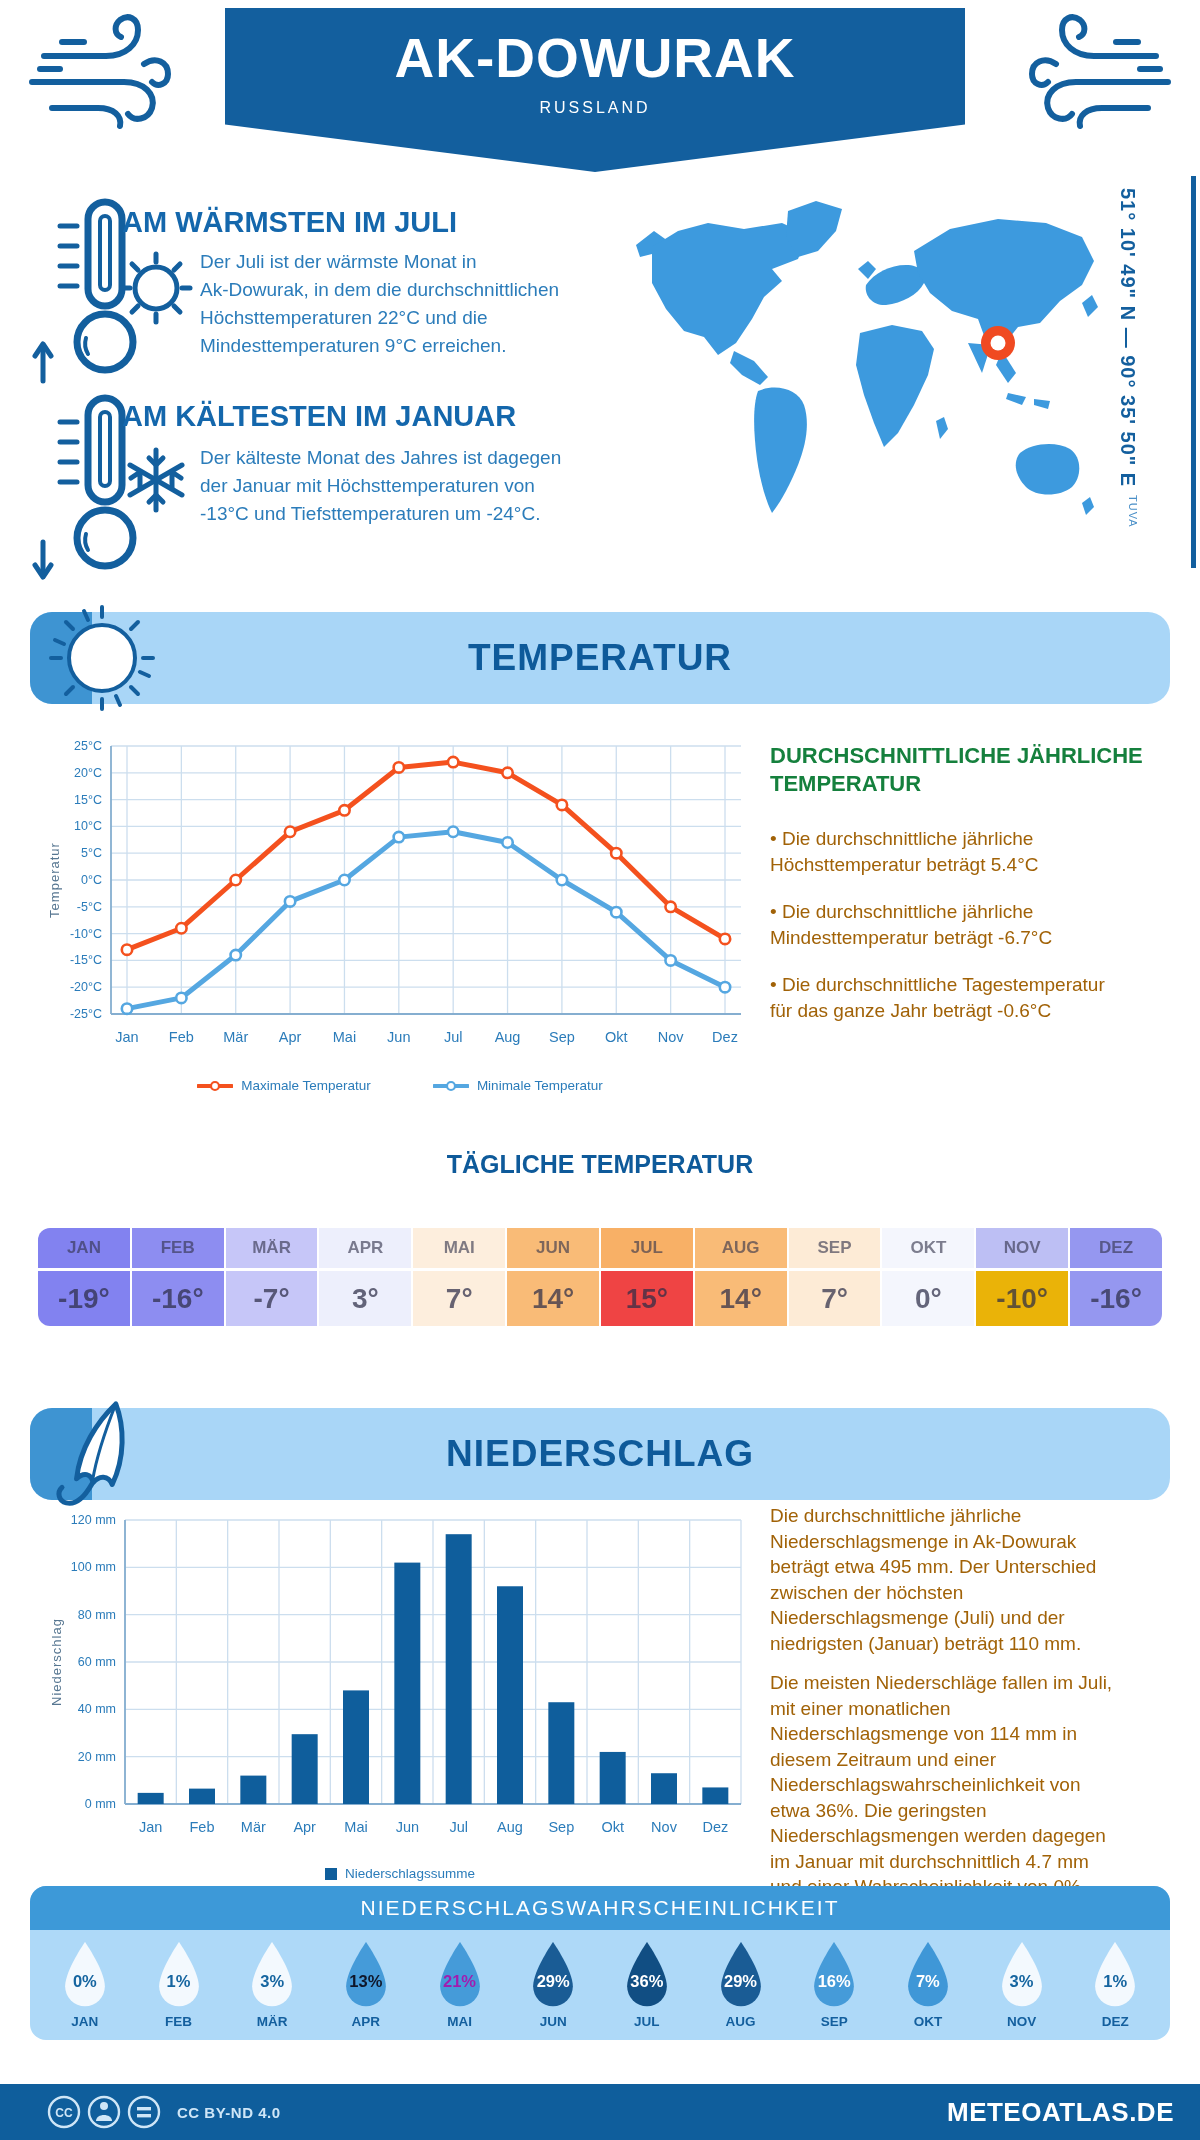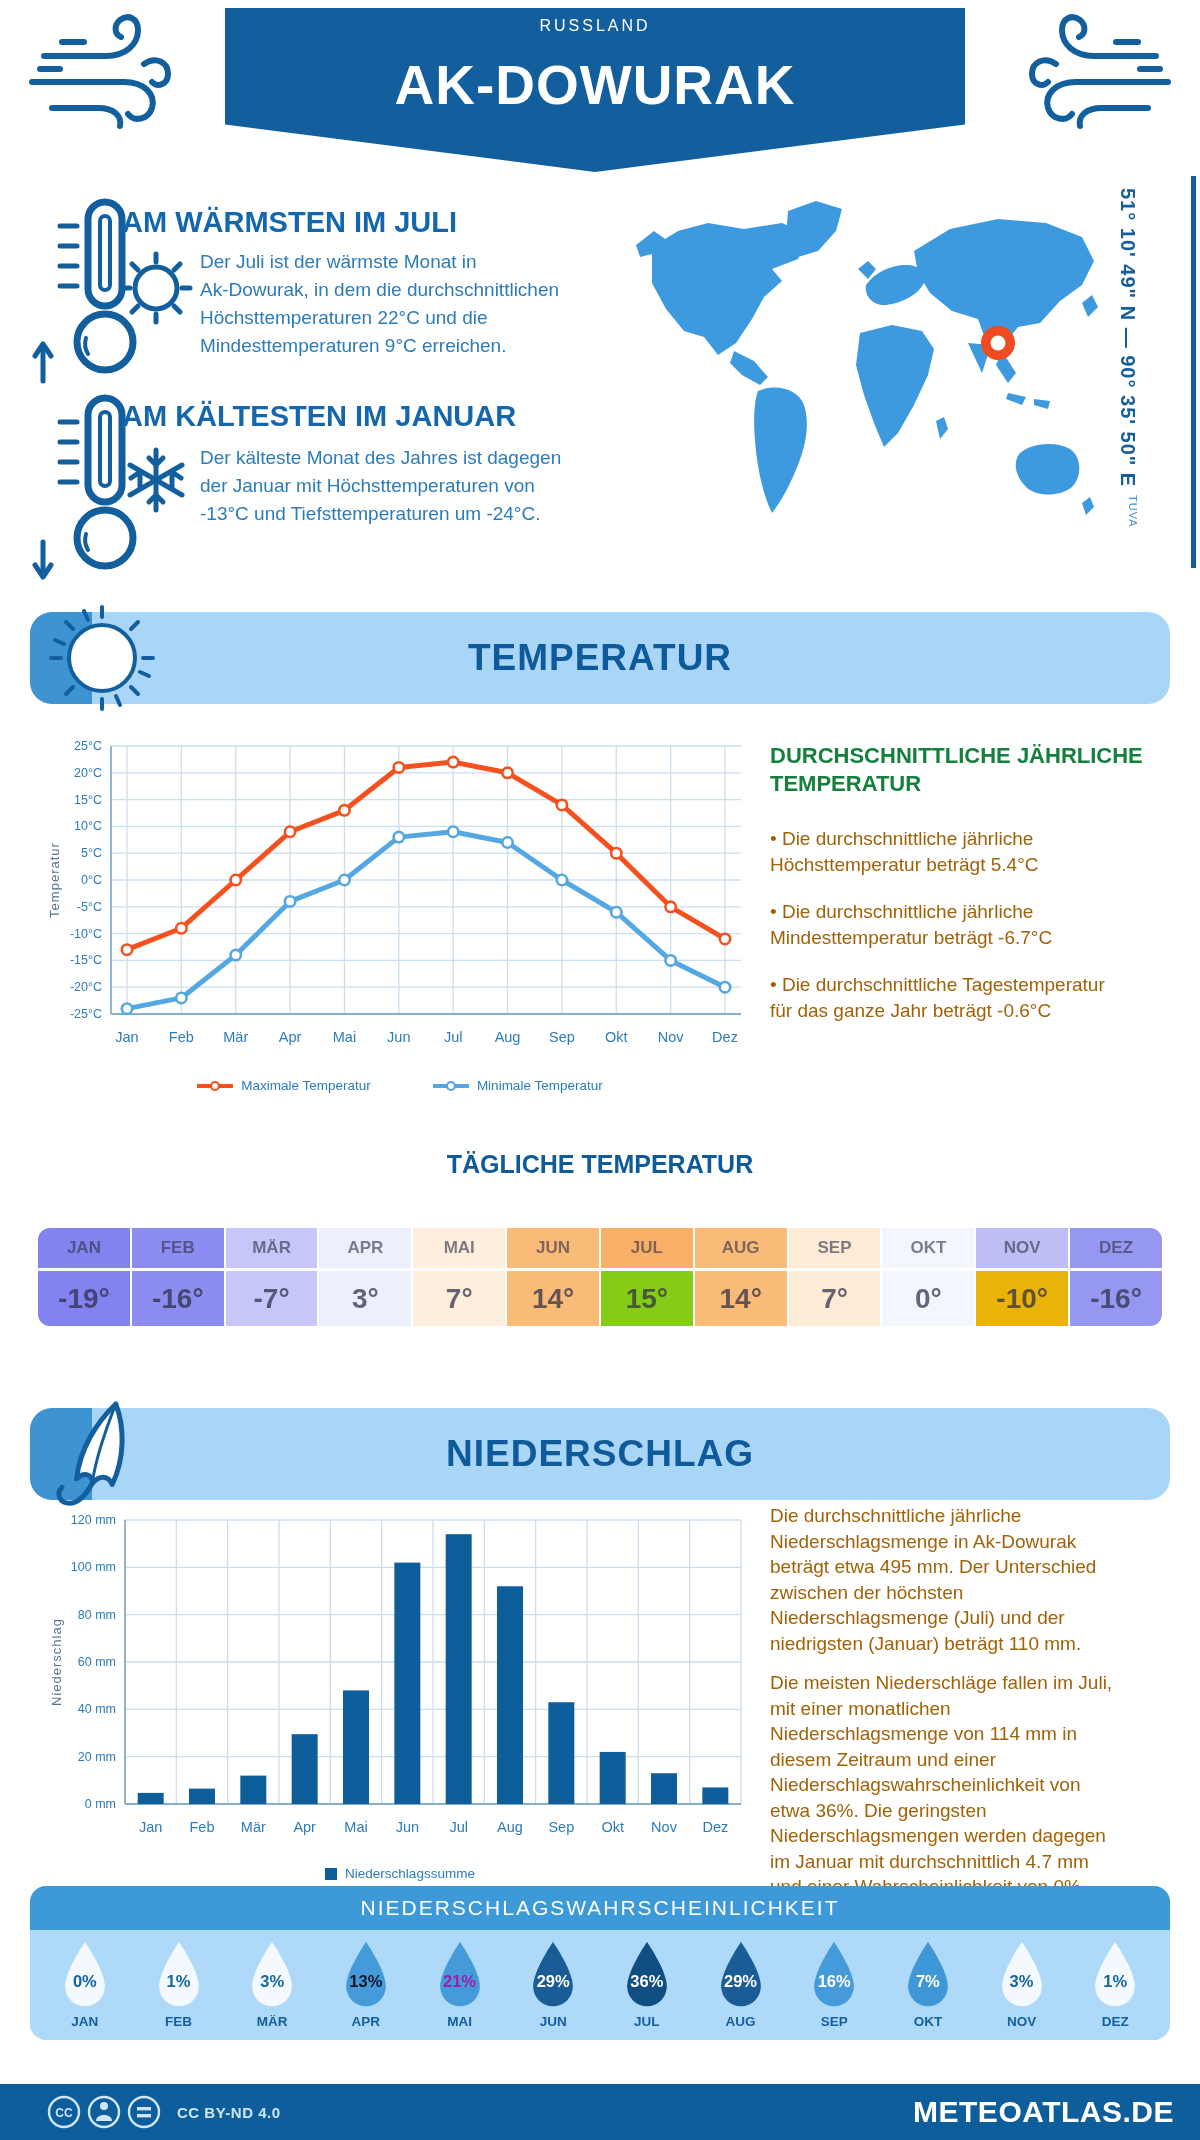--- a/index.html
+++ b/index.html
@@ -52,21 +52,21 @@
   .drop-col{flex:1;display:flex;flex-direction:column;align-items:center;}
   .drop-wrap{position:relative;width:50px;height:70px;}
   .drop-val{position:absolute;left:0;top:32px;width:100%;text-align:center;
     font-size:16.5px;font-weight:bold;}
   .drop-month{margin-top:4px;font-size:13.5px;font-weight:bold;color:#135f9e;}
   
   #footer{left:0;top:2084px;width:1200px;height:56px;background:#0f5e9c;display:flex;
     align-items:center;justify-content:space-between;padding:0 26px 0 45px;box-sizing:border-box;}
   #footer-left{display:flex;align-items:center;gap:14px;}
   #footer-license{font-size:15px;font-weight:bold;color:#cfe6f7;letter-spacing:.5px;}
-  #footer-site{font-size:30px;font-weight:bold;color:#fff;letter-spacing:.5px;}
+  #footer-site{font-size:26px;font-weight:bold;color:#fff;letter-spacing:.5px;}
 </style>
 </head>
 <body>
 
 <div id="page">
 
   <svg class="abs" style="left:26px;top:14px" width="152" height="122" viewBox="0 0 152 122">
     <g class="icon-stroke" stroke-width="6">
       <path d="M18 42 H80 C100 42 112 30 112 16 C112 4 102 0 94 6 C88 11 88 20 95 23"></path>
       <path d="M36 28 H58"></path>
@@ -81,22 +81,22 @@
       <path d="M18 42 H80 C100 42 112 30 112 16 C112 4 102 0 94 6 C88 11 88 20 95 23"></path>
       <path d="M36 28 H58"></path>
       <path d="M6 68 H98 C118 68 130 80 126 94 C122 106 108 108 102 100"></path>
       <path d="M14 55 H34"></path>
       <path d="M26 94 H72 C88 94 96 102 94 112"></path>
       <path d="M118 50 C130 42 142 48 142 60 C142 70 132 74 126 68"></path>
     </g>
   </svg>
 
   <div id="title-banner" class="abs">
+    <div id="main-title">AK-DOWURAK</div>
     <div id="sub-title">RUSSLAND</div>
-    <div id="main-title">AK-DOWURAK</div>
   </div>
 
   <svg class="abs" style="left:30px;top:196px" width="170" height="195" viewBox="0 0 170 195">
     <g class="icon-stroke" stroke-width="7">
       <rect x="58" y="6" width="34" height="104" rx="17"></rect>
       <circle cx="75" cy="146" r="28"></circle>
     </g>
     <g class="icon-stroke" stroke-width="4">
       <rect x="70" y="20" width="10" height="74" rx="5"></rect>
       <path d="M58 158 a20 20 0 0 1 -2 -16"></path>
@@ -341,21 +341,21 @@
       <div class="tcol">
         <div class="thead" style="background: rgb(253, 238, 221);">MAI</div>
         <div class="tval" style="background: rgb(253, 238, 221);">7°</div>
       </div>
       <div class="tcol">
         <div class="thead" style="background: rgb(249, 187, 119);">JUN</div>
         <div class="tval" style="background: rgb(249, 187, 119);">14°</div>
       </div>
       <div class="tcol">
         <div class="thead" style="background: rgb(248, 176, 102);">JUL</div>
-        <div class="tval" style="background: #84cc16;">15°</div>
+        <div class="tval" style="background: #ef4444;">15°</div>
       </div>
       <div class="tcol">
         <div class="thead" style="background: rgb(249, 187, 119);">AUG</div>
         <div class="tval" style="background: rgb(249, 187, 119);">14°</div>
       </div>
       <div class="tcol">
         <div class="thead" style="background: rgb(253, 235, 214);">SEP</div>
         <div class="tval" style="background: rgb(253, 235, 214);">7°</div>
       </div>
       <div class="tcol">

